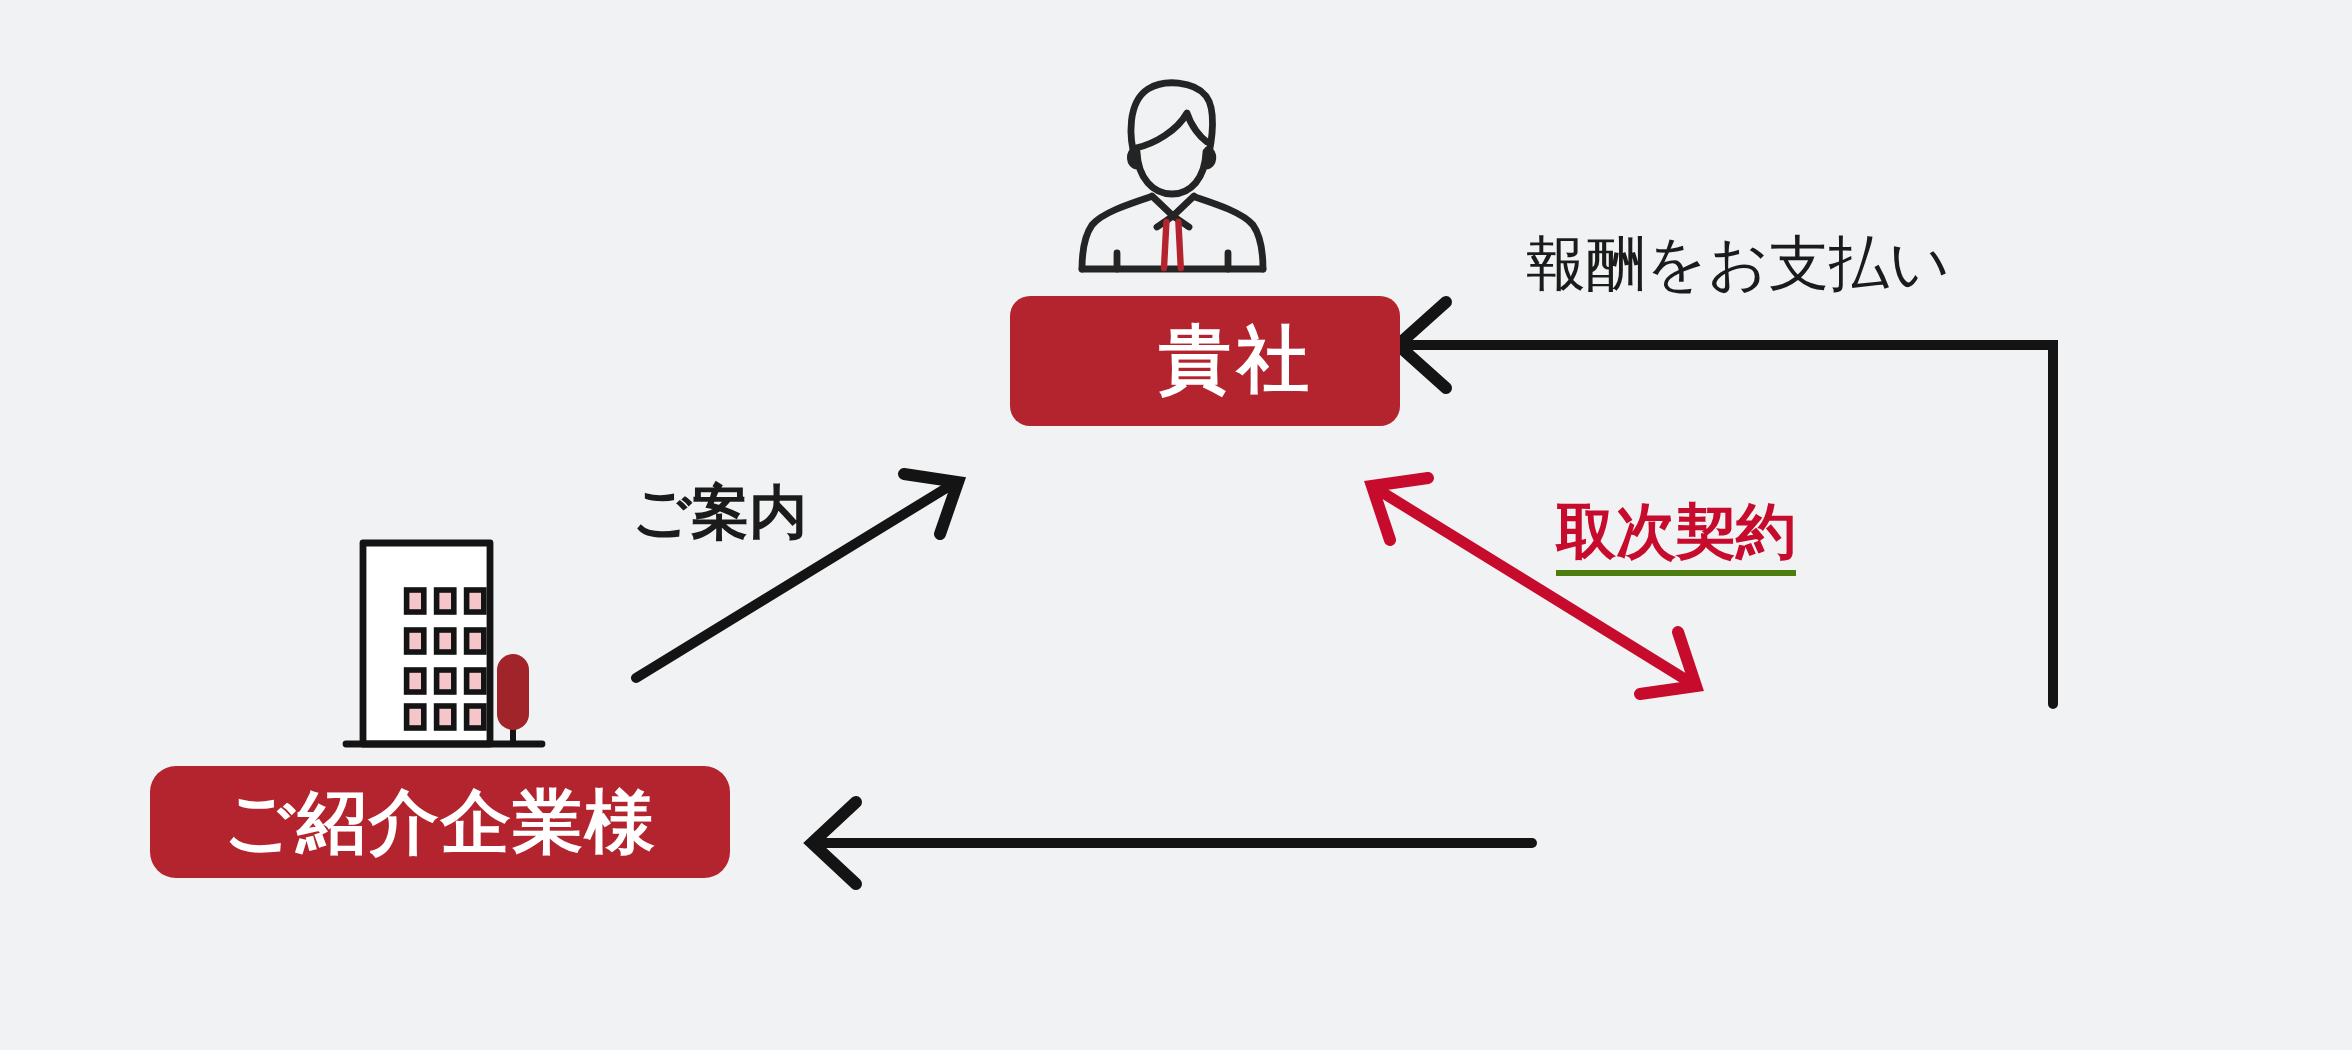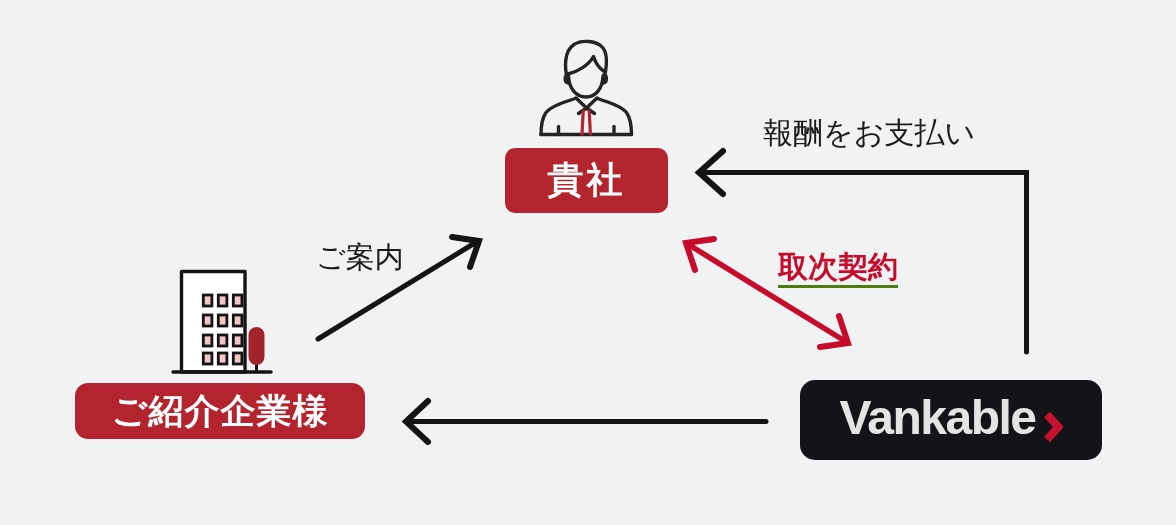--- a/index.html
+++ b/index.html
@@ -18,21 +18,21 @@
   }
   .badge{
     position:absolute;
     display:flex;align-items:center;justify-content:center;
     color:#ffffff;font-weight:bold;
     white-space:nowrap;
   }
   .badge-red{background:#b3242e;}
   .badge-your-company{
     left:505px;top:148px;width:163px;height:65px;
-    border-radius:10px;font-size:36px;letter-spacing:3px;
+    border-radius:10px;font-size:36px;letter-spacing:3px;padding-left:32px;
   }
   .badge-referral{
     left:75px;top:383px;width:290px;height:56px;
     border-radius:13px;font-size:35px;letter-spacing:1px;
   }
   .badge-vankable{
     left:800px;top:380px;width:302px;height:80px;
     border-radius:15px;background:#141418;
     gap:7px;
   }
@@ -43,21 +43,21 @@
   }
   .label{
     position:absolute;white-space:nowrap;
     color:#1b1b1b;line-height:1.1;
   }
   .label-payment{left:763px;top:116px;font-size:30px;}
   .label-contract{
     left:778px;top:250px;font-size:30px;font-weight:bold;
     color:#c60b2c;border-bottom:3px solid #4d7c0f;padding-bottom:2px;
   }
-  .label-introduction{left:316px;top:242px;font-size:29px;}
+  .label-introduction{left:316px;top:242px;font-size:29px;font-weight:bold;}
   .label-service{left:477px;top:444px;font-size:30px;}
   .icon-person{position:absolute;left:533px;top:32px;width:106px;height:106px;}
   .icon-building{position:absolute;left:170px;top:263px;width:104px;height:112px;}
   .chevron{display:block;margin-top:14px;}
 </style>
 </head>
 <body>
 
 <div class="canvas">
 
@@ -127,24 +127,18 @@
   </svg>
 
   <div class="badge badge-red badge-your-company">
     <span>貴社</span>
   </div>
 
   <div class="badge badge-red badge-referral">
     <span>ご紹介企業様</span>
   </div>
 
-  <div class="badge badge-vankable">
-    <span class="vankable-text">Vankable</span>
-    <svg class="chevron" width="20" height="32" viewBox="0 0 20 32">
-      <path d="M4,3.5 L15.5,16 L4,28.5" fill="none" stroke="#c41230" stroke-width="8" stroke-linejoin="miter"></path>
-    </svg>
-  </div>
 
   <div class="label label-payment">報酬をお支払い</div>
   <div class="label label-contract">取次契約</div>
   <div class="label label-introduction">ご案内</div>
 
 </div>
 
 </body></html>

